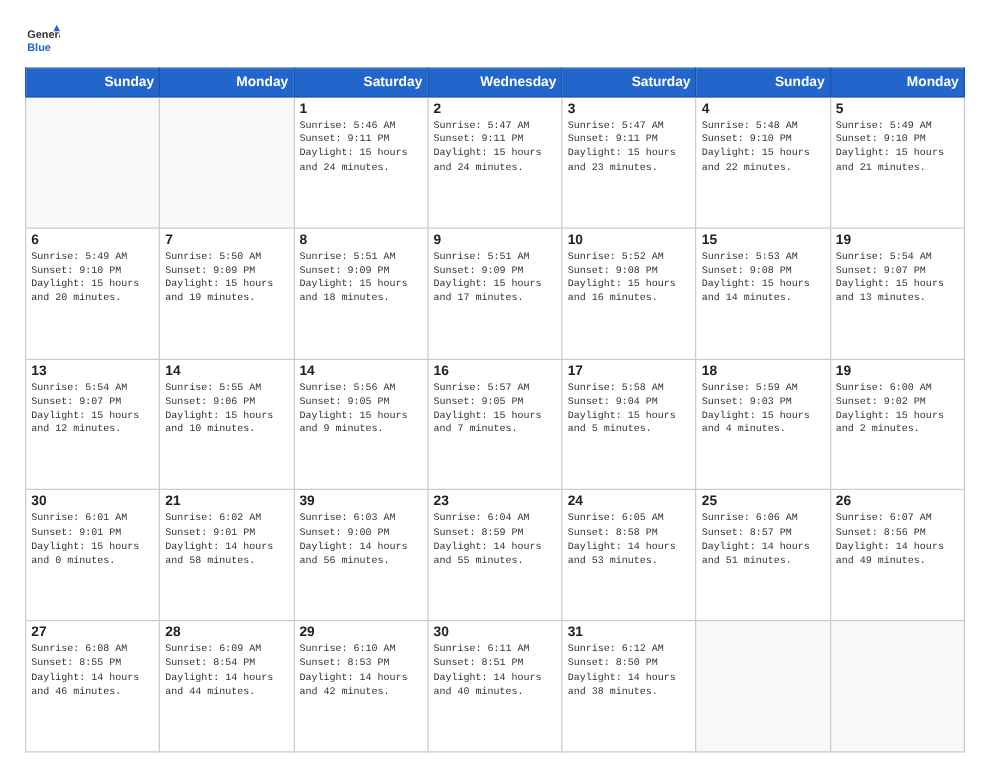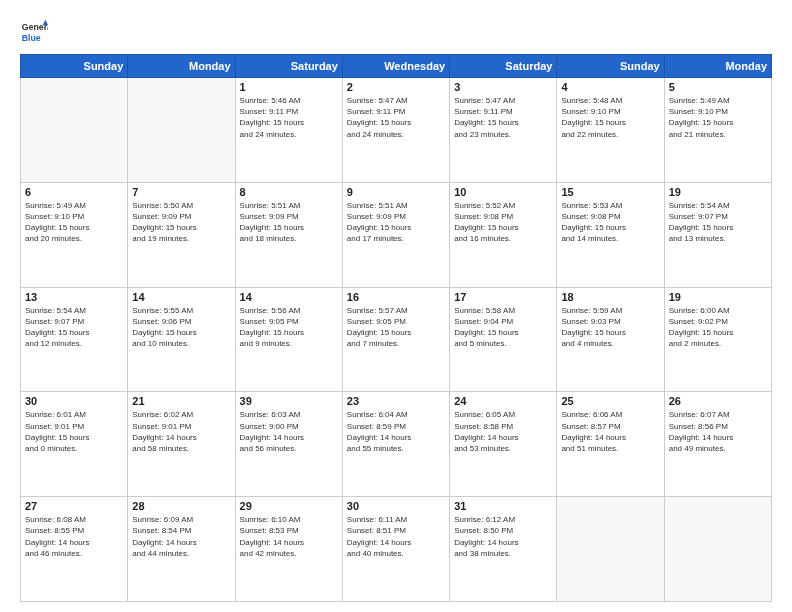--- a/index.html
+++ b/index.html
@@ -86,20 +86,21 @@
     .day-number {
       font-size: 11px;
       font-weight: bold;
       color: #222;
       margin-bottom: 2px;
     }
     .day-info {
       font-size: 8px;
       line-height: 1.4;
       color: #333;
+      font-family: Liberation Mono, monospace;
     }
   </style>
 </head>
 <body>
 
 <div class="page">
   <div class="header">
     <div class="logo">
       <svg class="logo-icon" viewBox="0 0 32 32">
         <rect x="0" y="0" width="32" height="32" fill="none"></rect>

